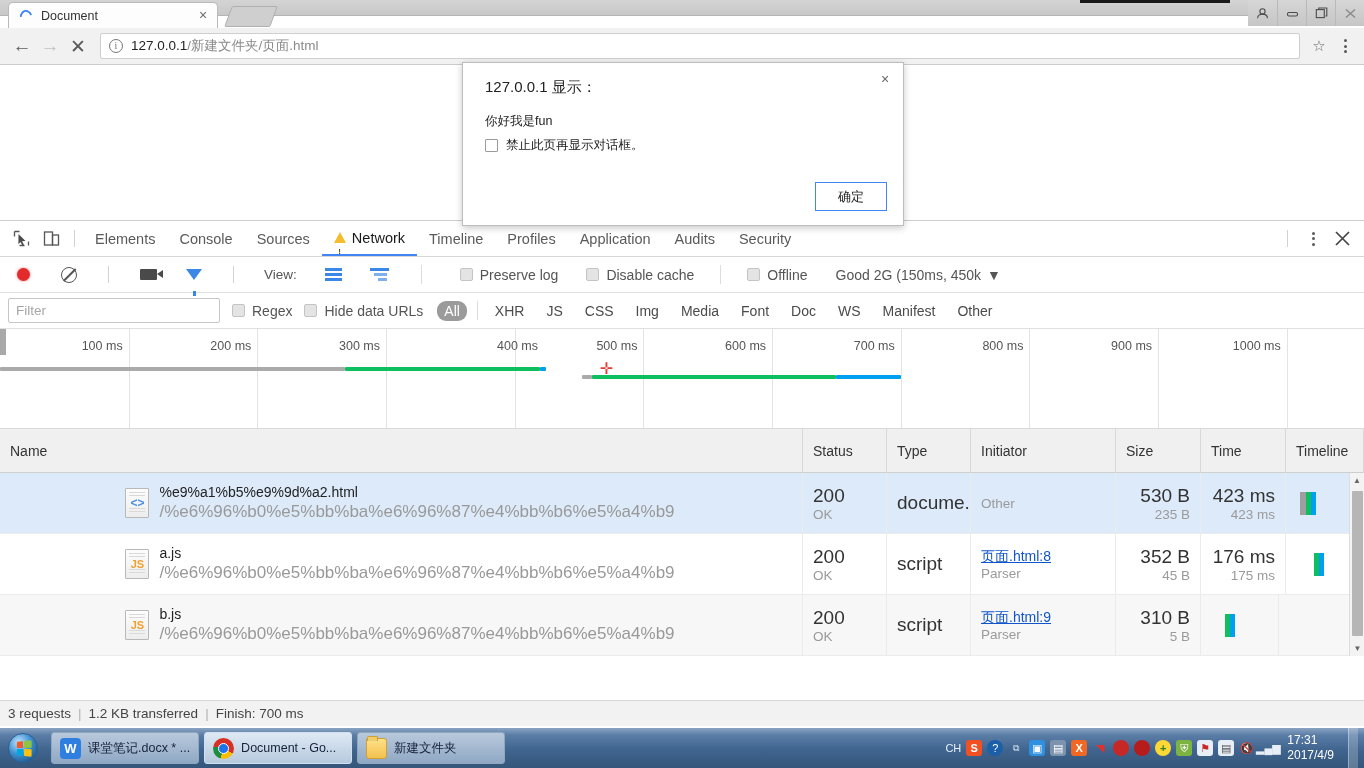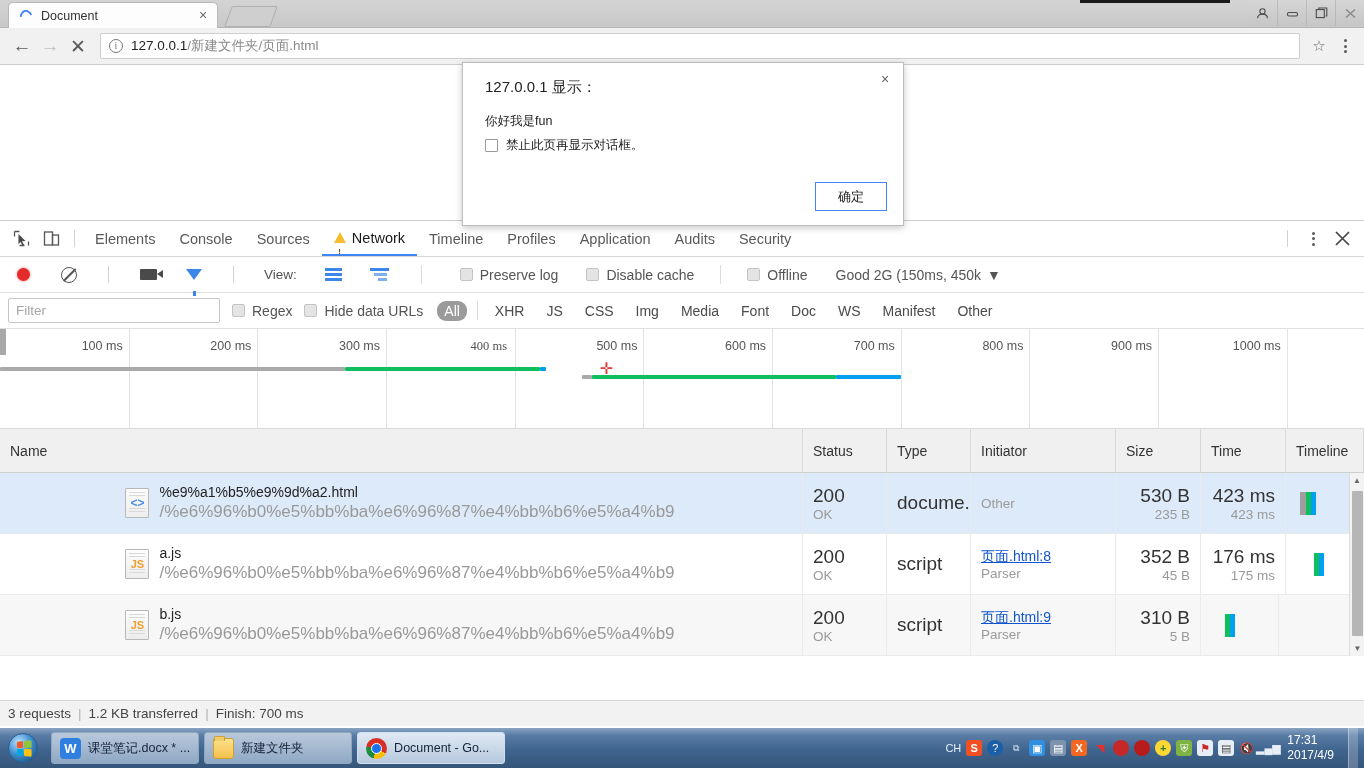--- a/index.html
+++ b/index.html
@@ -6,21 +6,21 @@
   html, body {
     width: 1364px; height: 768px;
     font-family: "Liberation Sans", sans-serif;
     overflow: hidden;
     background: #fff;
   }
   #app { position: relative; width: 1364px; height: 768px; }
 
   
   .tabstrip {
-    position: absolute; top: 0; left: 0; width: 1364px; height: 28px;
+    position: absolute; top: 0; left: 0; width: 1364px; height: 16px;
     background: linear-gradient(#d4d4d4, #c8c8c8);
     border-bottom: 1px solid #b5b5b5;
   }
   .tab {
     position: absolute; left: 8px; top: 2px; width: 210px; height: 26px;
     background: #fdfdfd;
     border: 1px solid #b9b9b9; border-bottom: none;
     border-radius: 5px 5px 0 0;
     display: flex; align-items: center; padding: 0 6px;
   }
@@ -652,21 +652,21 @@
 
     <div class="overview">
       <div class="ov-ruler" id="ov-ruler">
           <div class="ov-tick" style="left: 128.679px;"></div>
           <div class="ov-lbl" style="left: 128.679px;">100 ms</div>
           <div class="ov-tick" style="left: 257.358px;"></div>
           <div class="ov-lbl" style="left: 257.358px;">200 ms</div>
           <div class="ov-tick" style="left: 386.038px;"></div>
           <div class="ov-lbl" style="left: 386.038px;">300 ms</div>
           <div class="ov-tick" style="left: 514.717px;"></div>
-          <div class="ov-lbl" style="left: 513px; font-family: Liberation Serif, serif;">400 ms</div>
+          <div class="ov-lbl" style="left: 544px;">400 ms</div>
           <div class="ov-tick" style="left: 643.396px;"></div>
           <div class="ov-lbl" style="left: 643.396px;">500 ms</div>
           <div class="ov-tick" style="left: 772.075px;"></div>
           <div class="ov-lbl" style="left: 772.075px;">600 ms</div>
           <div class="ov-tick" style="left: 900.755px;"></div>
           <div class="ov-lbl" style="left: 900.755px;">700 ms</div>
           <div class="ov-tick" style="left: 1029.43px;"></div>
           <div class="ov-lbl" style="left: 1029.43px;">800 ms</div>
           <div class="ov-tick" style="left: 1158.11px;"></div>
           <div class="ov-lbl" style="left: 1158.11px;">900 ms</div>
@@ -827,27 +827,27 @@
           <i style="background:#00a8e1"></i>
             <i style="background:#ffc20e"></i>
         </span>
       </span>
     </div>
 
     <div class="tb-item">
       <span class="tb-ico ico-wps">W</span>
       <span class="tb-label">课堂笔记.docx * ...</span>
     </div>
+    <div class="tb-item active">
+      <span class="tb-ico ico-chrome"></span>
+      <span class="tb-label">Document - Go...</span>
+    </div>
     <div class="tb-item">
       <span class="tb-ico ico-folder"></span>
       <span class="tb-label">新建文件夹</span>
-    </div>
-    <div class="tb-item active">
-      <span class="tb-ico ico-chrome"></span>
-      <span class="tb-label">Document - Go...</span>
     </div>
 
     <div class="tray">
       <span class="tray-txt">CH</span>
       <span class="tray-ico" style="background:#f25022;font-weight:bold">S</span>
       <span class="tray-ico" style="background:#1b5fa8;border-radius:50%">?</span>
       <span class="tray-ico" style="color:#d7e4f2;font-size:9px">⧉</span>
       <span class="tray-ico" style="background:#2f8fe0">▣</span>
       <span class="tray-ico" style="background:#7d93ad">▤</span>
       <span class="tray-ico" style="background:#f26722;font-weight:bold">X</span>

